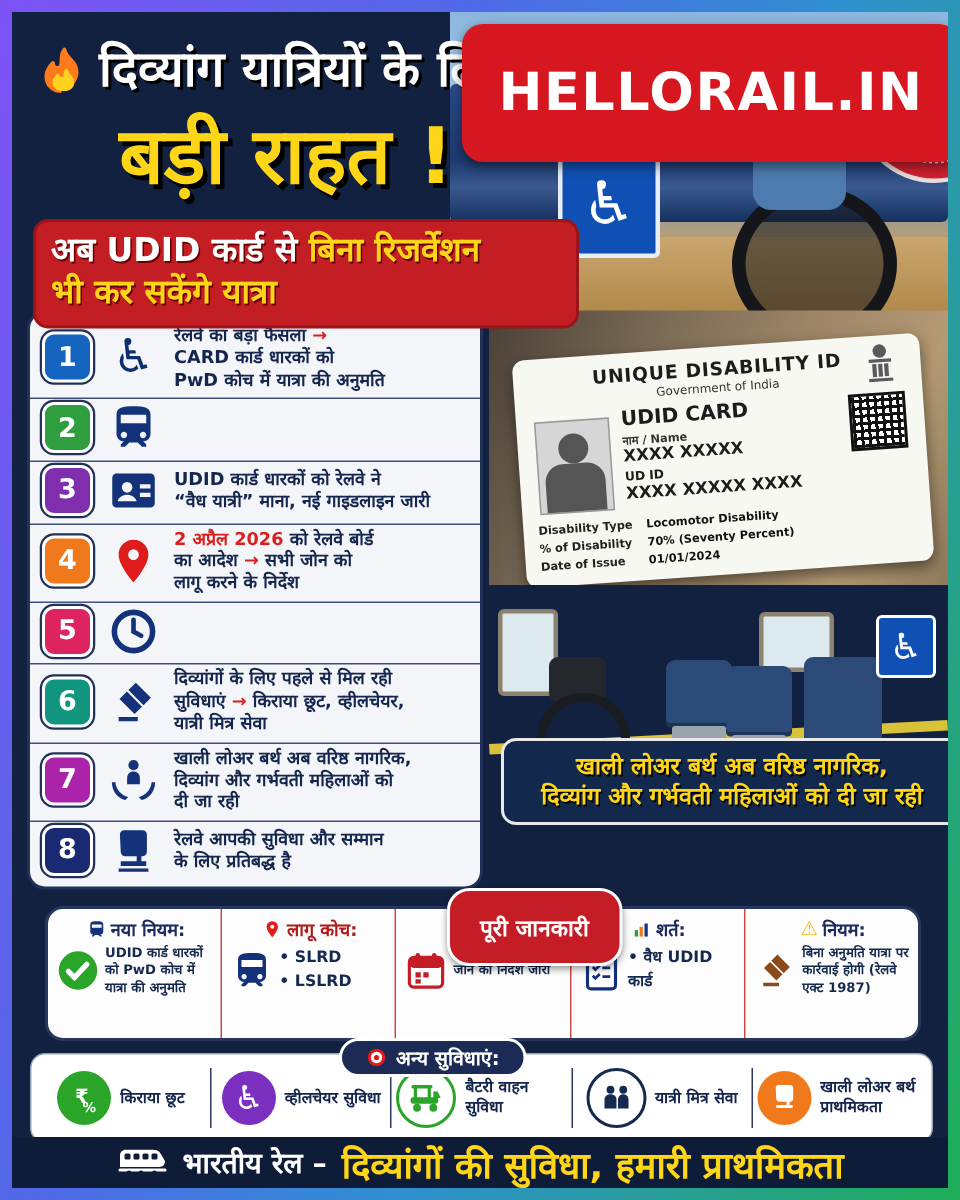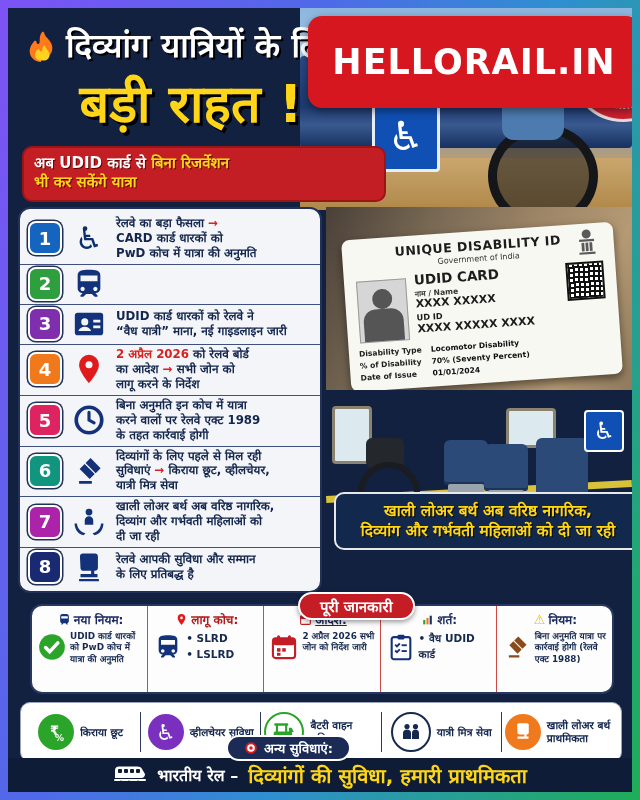--- a/index.html
+++ b/index.html
@@ -22,21 +22,21 @@
   .man{left:168px;top:30px;width:120px;height:172px;}
   .man .head{position:absolute;left:52px;top:0;width:30px;height:30px;border-radius:50%;background:#2a241f;}
   .man .torso{position:absolute;left:34px;top:28px;width:62px;height:74px;border-radius:12px;background:#4d7bb0;}
   .man .chair{position:absolute;left:20px;top:86px;width:92px;height:86px;border-radius:50%;
     border:9px solid #15161a;background:rgba(20,22,26,.55);}
   .title1{left:16px;top:14px;width:560px;display:flex;align-items:center;gap:8px;color:#fff;
     font-size:33px;font-weight:800;white-space:nowrap;text-shadow:2px 2px 0 #000;z-index:2;}
   .title2{left:18px;top:58px;width:330px;text-align:center;color:#ffd617;font-size:52px;font-weight:900;
     text-shadow:3px 3px 0 #000;z-index:2;}
   .subbox{left:14px;top:138px;width:340px;background:#c21e24;border:2px solid #9a1418;border-radius:10px;
-    padding:6px 10px 8px;z-index:4;color:#fff;font-weight:800;font-size:15px;line-height:1.25;text-shadow:1px 1px 0 #600;}
+    padding:6px 10px 8px;z-index:4;color:#fff;font-weight:800;font-size:22px;line-height:1.25;text-shadow:1px 1px 0 #600;}
   .subbox .yel{color:#ffd617;}
   .site-badge{left:300px;top:8px;width:332px;height:92px;background:#d6171f;border-radius:14px;z-index:6;
     display:flex;align-items:center;justify-content:center;color:#fff;font-weight:800;font-size:35px;letter-spacing:1px;
     box-shadow:0 3px 8px rgba(0,0,0,.45);}
   .rail-logo{left:562px;top:8px;width:100px;height:100px;border-radius:50%;background:#cf2030;z-index:5;
     border:3px solid #e9dada;}
   .rail-logo::after{content:"";position:absolute;left:10px;top:10px;right:10px;bottom:10px;border-radius:50%;
     border:2px dotted #f5eaea;}
   
   .list-panel{left:10px;top:199px;width:304px;height:386px;background:#f3f5f8;border:2px solid #223158;
@@ -82,45 +82,45 @@
   .int-wc{position:absolute;left:28px;top:44px;width:78px;height:78px;}
   .int-wc .w1{position:absolute;left:4px;top:26px;width:50px;height:50px;border-radius:50%;border:6px solid #191c20;}
   .int-wc .bag{position:absolute;left:12px;top:2px;width:38px;height:30px;border-radius:6px;background:#24282d;}
   .int-sign{position:absolute;right:8px;top:18px;width:36px;height:38px;background:#1050b4;border:2px solid #fff;border-radius:4px;
     display:flex;align-items:center;justify-content:center;color:#fff;font-size:24px;}
   .caption{left:326px;top:484px;width:292px;background:#12294d;border:2.5px solid #e8e8e8;border-radius:10px;z-index:5;
     padding:7px 6px;text-align:center;color:#ffd617;font-weight:800;font-size:15.5px;line-height:1.3;text-shadow:1px 1px 0 #000;}
   
   .info-box{left:22px;top:596px;width:580px;height:86px;background:#fdfdfd;border:2px solid #28375f;border-radius:12px;
     display:flex;z-index:3;}
-  .info-pill{left:290px;top:584px;background:#c41d25;border:2.5px solid #fff;border-radius:15px;padding:2px 20px;
+  .info-pill{left:290px;top:584px;background:#c41d25;border:2.5px solid #fff;border-radius:15px;padding:14px 20px;
     color:#fff;font-weight:800;font-size:15px;z-index:6;box-shadow:0 2px 5px rgba(0,0,0,.4);}
   .col{flex:1;padding:5px 4px 4px 6px;position:relative;}
   .col + .col{border-left:1.5px solid #cf4a42;}
   .col .c-t{display:flex;align-items:center;justify-content:center;gap:3px;font-size:12px;font-weight:800;}
   .col .c-body{display:flex;align-items:flex-start;gap:4px;margin-top:3px;}
   .col .c-body svg{flex:0 0 28px;width:28px;height:28px;margin-top:2px;}
   .col .c-txt{font-size:8.8px;font-weight:700;color:#16294f;line-height:1.3;}
   .col .blt{font-size:10.5px;font-weight:800;color:#16294f;line-height:1.5;}
   .col .blt::before{content:"• ";}
   .mini{width:13px;height:13px;}
   .warn{color:#f4b812;font-size:13px;line-height:1;}
   
   .fac-box{left:12px;top:694px;width:600px;height:58px;background:#fff;border:1.5px solid #9aa4b8;border-radius:10px;
     display:flex;align-items:center;z-index:3;}
   .fac-pill{left:218px;top:684px;background:#1b2b55;border:2.5px solid #fff;border-radius:14px;padding:2px 16px;
-    color:#fff;font-weight:800;font-size:13px;z-index:6;display:flex;align-items:center;gap:6px;margin-top:43px;}
+    color:#fff;font-weight:800;font-size:13px;z-index:6;display:flex;align-items:center;gap:6px;}
   .fac{flex:1;display:flex;align-items:center;justify-content:center;gap:6px;padding:0 3px;}
   .fac + .fac{border-left:1.5px solid #2c3a63;height:40px;}
   .fac .circ{flex:0 0 36px;width:36px;height:36px;border-radius:50%;display:flex;align-items:center;justify-content:center;}
   .fac .lbl{font-size:10.5px;font-weight:800;color:#14264e;line-height:1.2;}
   
   .footer{left:0;top:750px;width:624px;height:34px;background:#0f1c38;display:flex;align-items:center;justify-content:center;gap:10px;z-index:3;}
-  .footer .f1{color:#fff;font-weight:800;font-size:16px;}
-  .footer .f2{color:#ffd617;font-weight:800;font-size:20px;}
+  .footer .f1{color:#fff;font-weight:800;font-size:19px;}
+  .footer .f2{color:#ffd617;font-weight:800;font-size:24px;}
 </style>
 </head>
 <body>
 
 <div class="poster">
   <div class="inner">
 
     <div class="abs hdr-photo">
       <div class="train-band"></div>
       <div class="train-windows"></div>
@@ -195,21 +195,20 @@
       </div>
 
       <div class="row">
         <div class="badge" style="background: rgb(221, 36, 96);">5</div>
         <div class="it-icon">
           <svg viewBox="0 0 24 24">
               <circle cx="12" cy="12" r="9" fill="none" stroke="#13327a" stroke-width="2.6"></circle>
               <path d="M12 6.5V12l3.6 2" stroke="#13327a" stroke-width="2.2" fill="none" stroke-linecap="round"></path>
             </svg>
         </div>
-        <div class="txt"><span>बिना अनुमति इन कोच में यात्रा</span><br><span>करने वालों पर रेलवे एक्ट 1989</span><br><span>के तहत कार्रवाई होगी</span></div>
       </div>
 
       <div class="row">
         <div class="badge" style="background: rgb(18, 149, 127);">6</div>
         <div class="it-icon">
           <svg viewBox="0 0 24 24">
               <path fill="#13327a" d="M5 21h9v-2H5v2zM13.1 2.9 9.6 6.4l7.1 7.1 3.5-3.5-7.1-7.1zM8.9 7.1 5.4 10.6l7.1 7.1 3.5-3.5-7.1-7.1z"></path>
             </svg>
         </div>
         <div class="txt"><span>दिव्यांगों के लिए पहले से मिल रही</span><br>
@@ -391,21 +390,21 @@
 
       <div class="col">
         <div class="c-t" style="color: rgb(27, 42, 94);">
           <span class="warn">⚠</span>
           <span>नियम:</span>
         </div>
         <div class="c-body">
           <svg viewBox="0 0 24 24">
               <path fill="#8a4a1b" d="M5 21h9v-2H5v2zM13.1 2.9 9.6 6.4l7.1 7.1 3.5-3.5-7.1-7.1zM8.9 7.1 5.4 10.6l7.1 7.1 3.5-3.5-7.1-7.1z"></path>
             </svg>
-          <div class="c-txt">बिना अनुमति यात्रा पर कार्रवाई होगी (रेलवे एक्ट 1988)</div>
+          <div class="c-txt">बिना अनुमति यात्रा पर कार्रवाई होगी (रेलवे एक्ट 1987)</div>
         </div>
       </div>
 
     </div>
 
     <div class="abs fac-pill">
       <svg width="14" height="14" viewBox="0 0 24 24">
           <circle cx="12" cy="12" r="10" fill="#e01b1b"></circle>
           <circle cx="12" cy="12" r="6.5" fill="#fff"></circle>
           <circle cx="12" cy="12" r="3" fill="#e01b1b"></circle>

